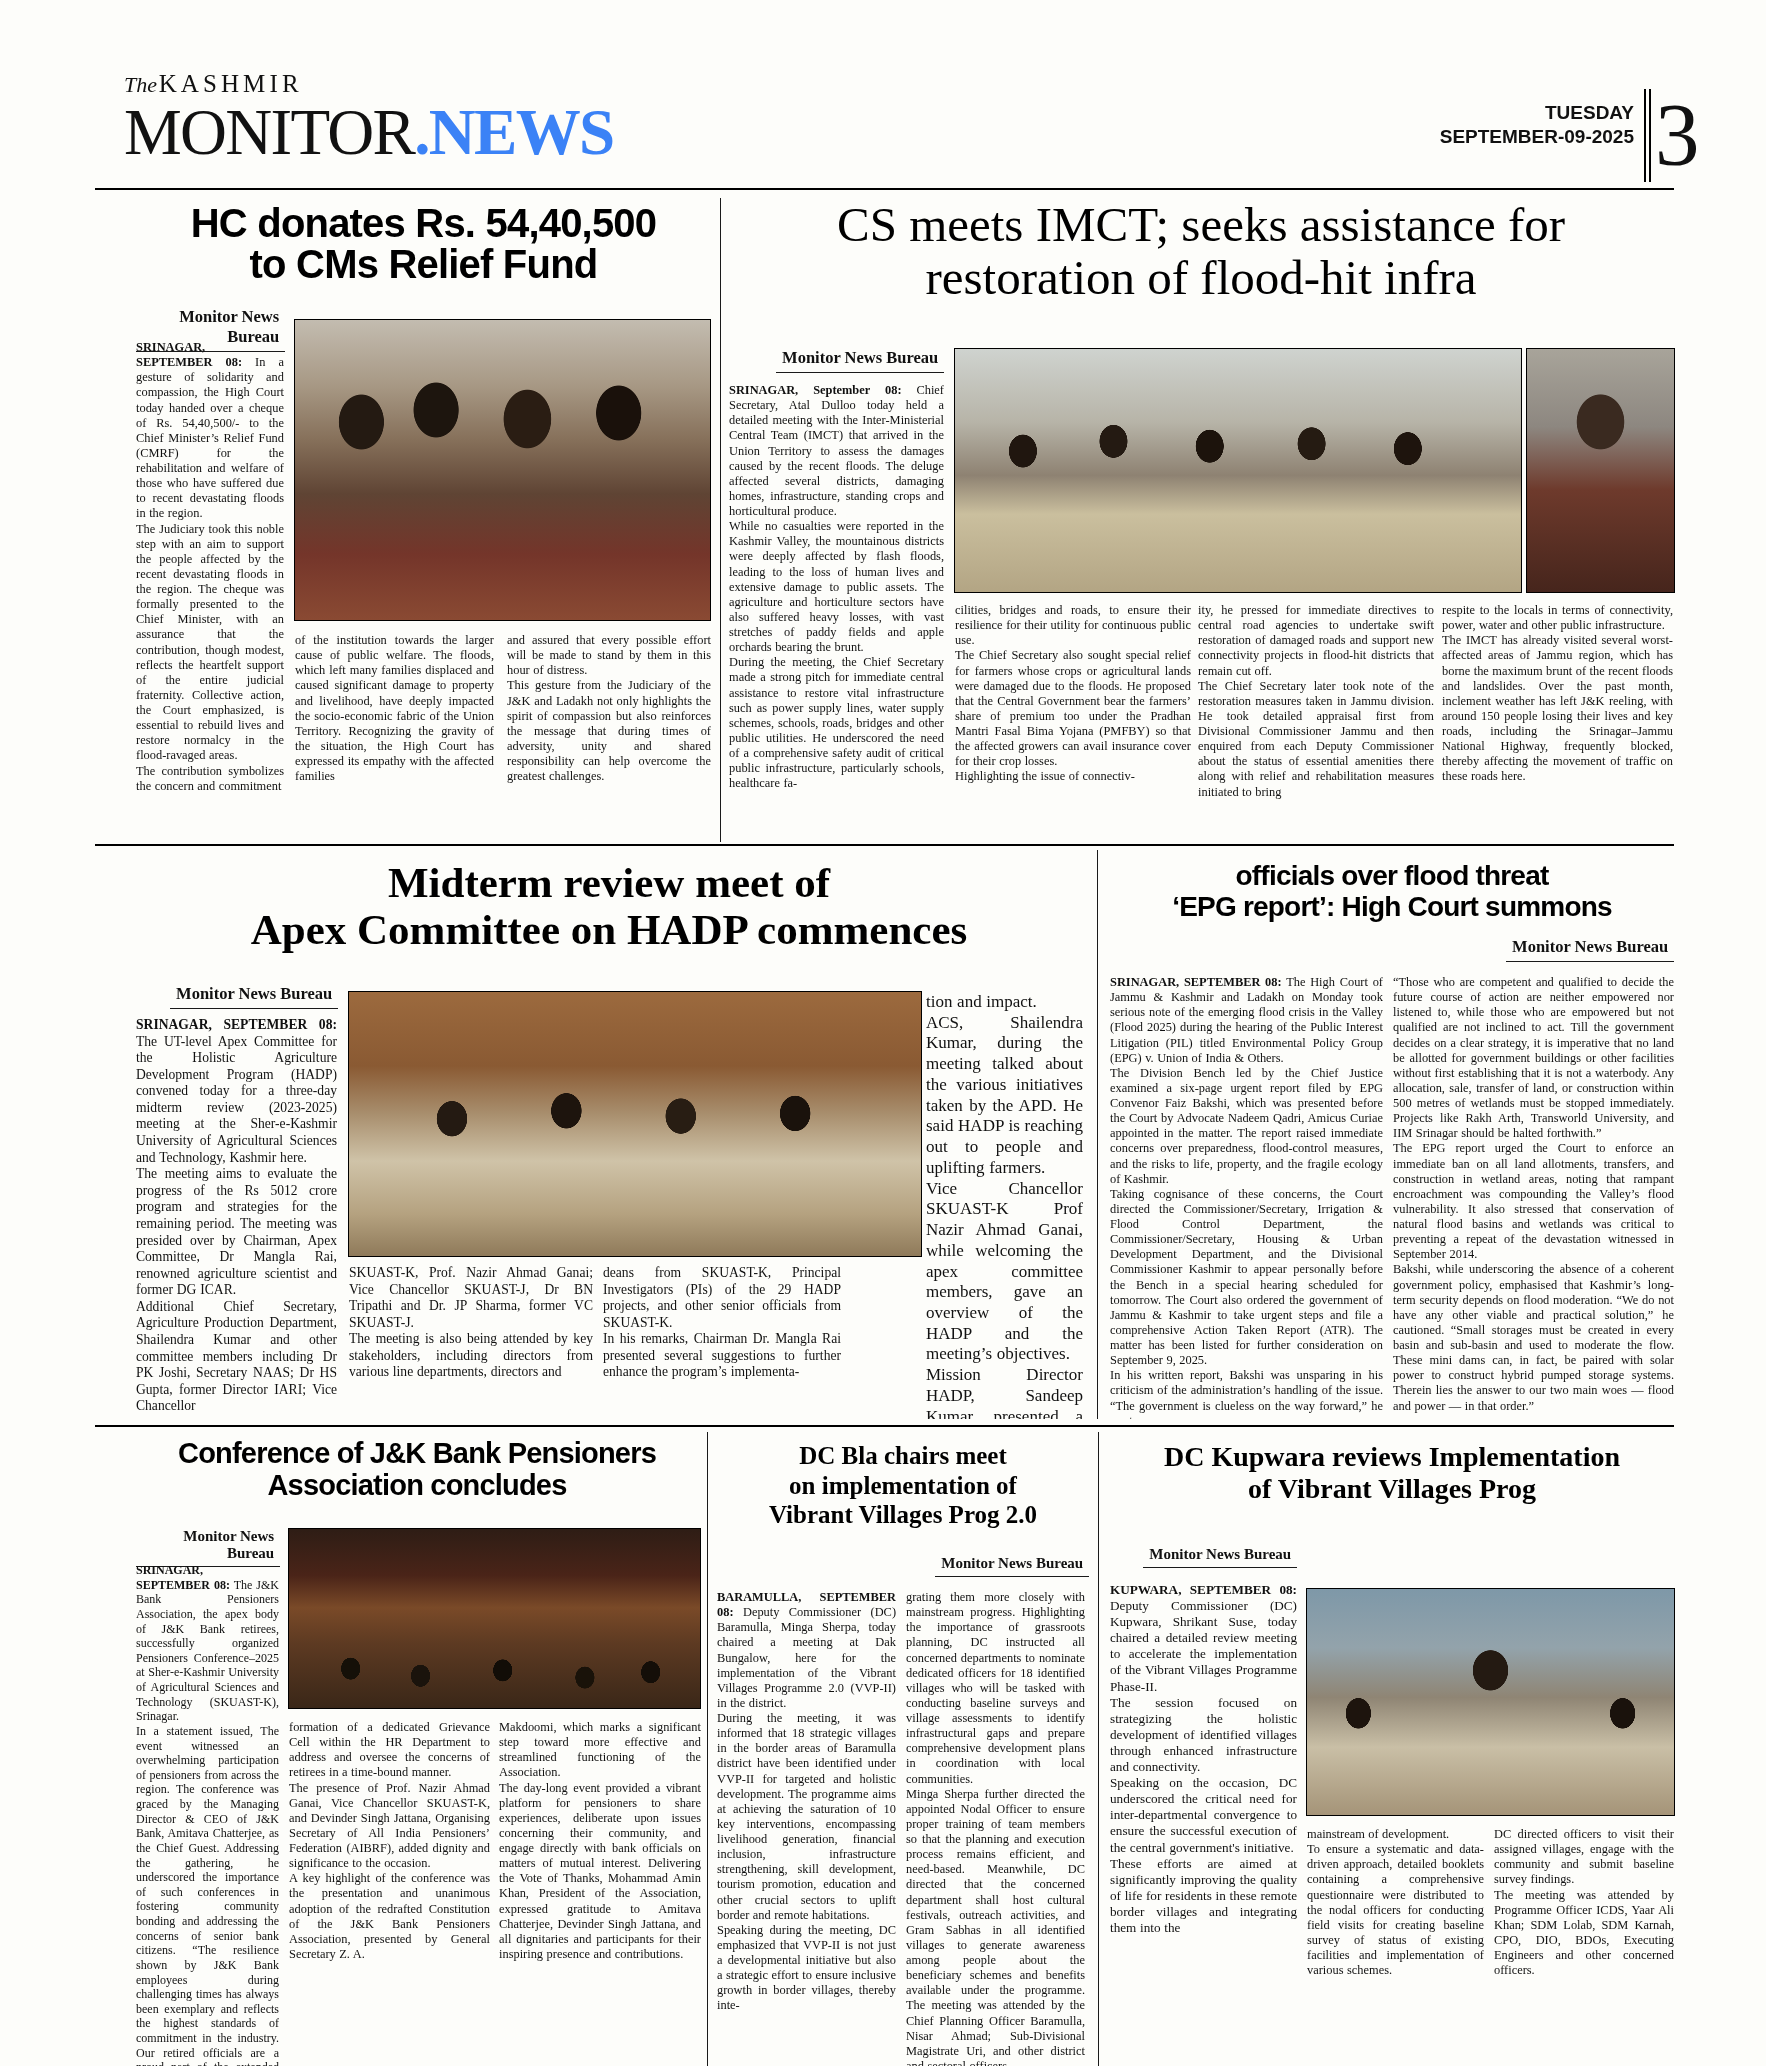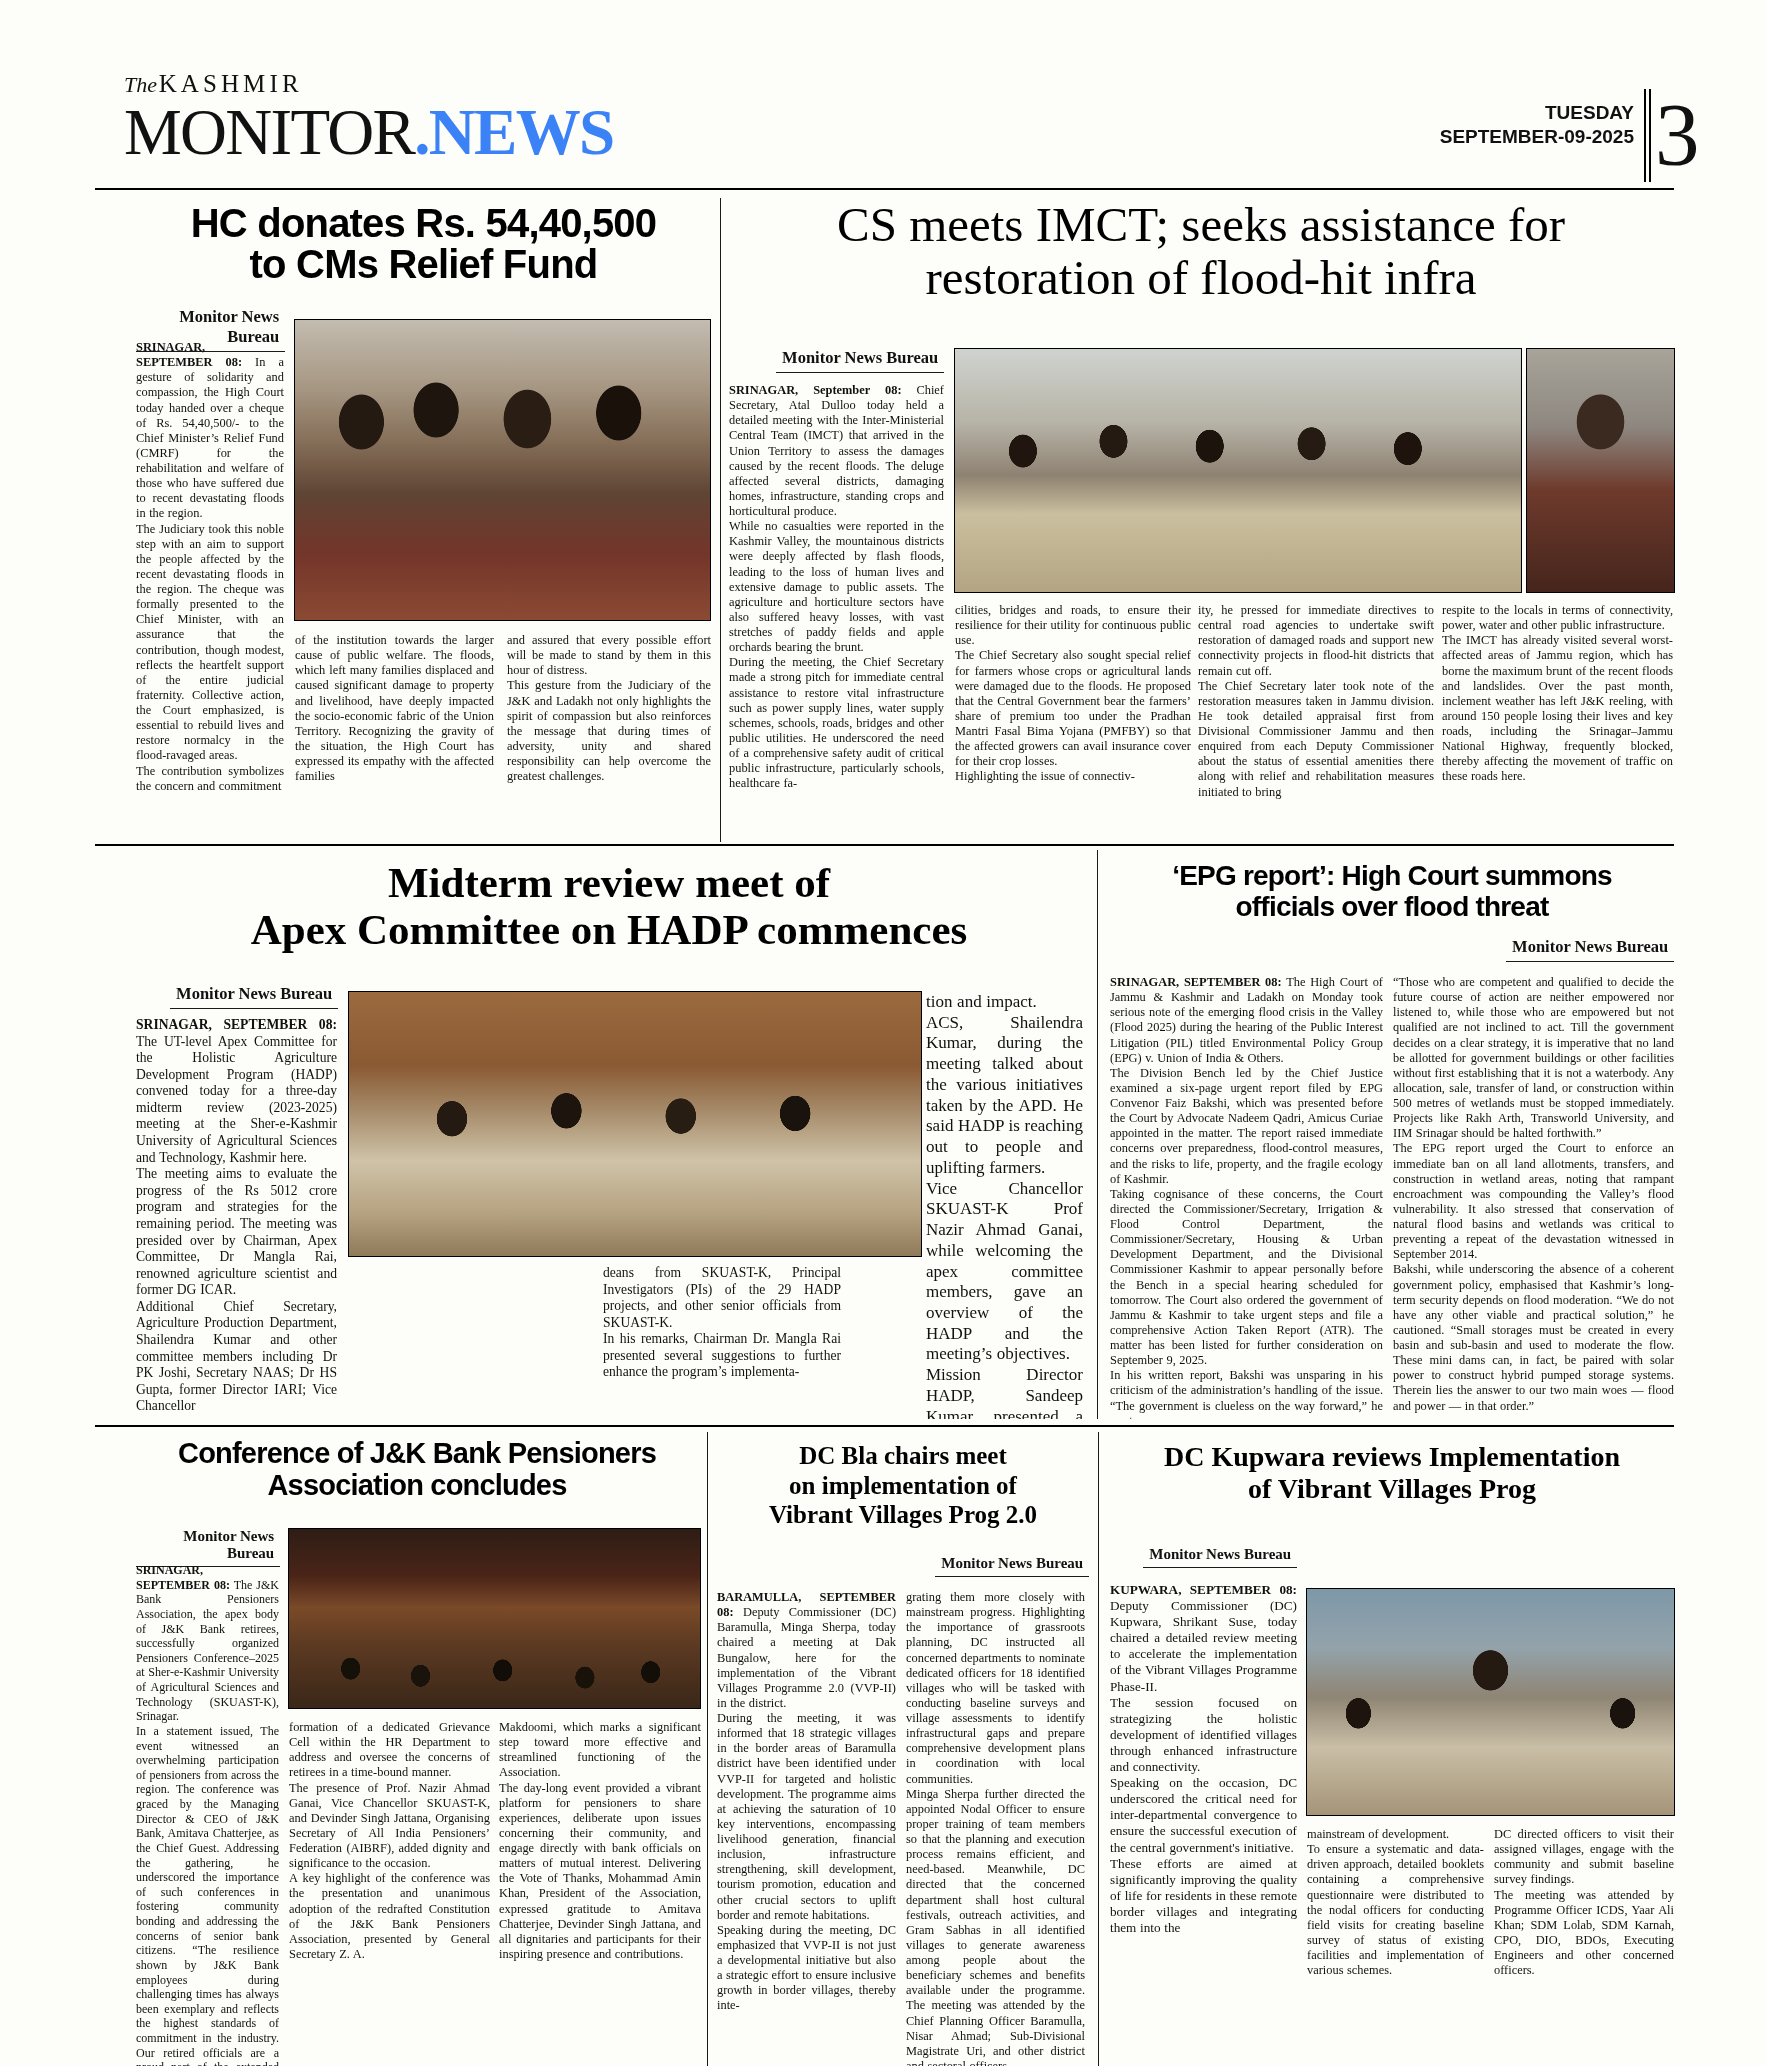--- a/index.html
+++ b/index.html
@@ -81,32 +81,34 @@
 
   <div class="hl hl-serif" style="left:136px;top:859px;width:946px;font-size:43px;line-height:1.1;font-weight:bold;">
     <div>Midterm review meet of</div>
     <div>Apex Committee on HADP commences</div>
   </div>
   <div class="bl" style="left:136px;top:984px;width:202px;"><span class="bl-in">Monitor News Bureau</span></div>
   <div class="bt" style="left:136px;top:1017px;width:201px;height:402px;font-size:13.6px;"><strong class="dl">SRINAGAR, SEPTEMBER 08:</strong> <span>The UT-level Apex Committee for the Holistic Agriculture Development Program (HADP) convened today for a three-day midterm review (2023-2025) meeting at the Sher-e-Kashmir University of Agricultural Sciences and Technology, Kashmir here.
 The meeting aims to evaluate the progress of the Rs 5012 crore program and strategies for the remaining period. The meeting was presided over by Chairman, Apex Committee, Dr Mangla Rai, renowned agriculture scientist and former DG ICAR.
 Additional Chief Secretary, Agriculture Production Department, Shailendra Kumar and other committee members including Dr PK Joshi, Secretary NAAS; Dr HS Gupta, former Director IARI; Vice Chancellor</span></div>
   <div class="photo" style="left:349px;top:992px;width:572px;height:264px;background-image:radial-gradient(25px 29px at 18% 48%,#241a12 60%,transparent 62%),radial-gradient(25px 29px at 38% 45%,#1d140d 60%,transparent 62%),radial-gradient(25px 29px at 58% 47%,#281d13 60%,transparent 62%),radial-gradient(25px 29px at 78% 46%,#1a120c 60%,transparent 62%),linear-gradient(180deg,#9c6a3e 0%,#8a5a33 28%,#a88e6d 46%,#cfc3a8 64%,#b5a280 84%,#8f7a5a 100%);"></div>
+  <div class="bt" style="left:349px;top:1265px;width:244px;height:154px;font-size:13.6px;">SKUAST-K, Prof. Nazir Ahmad Ganai; Vice Chancellor SKUAST-J, Dr BN Tripathi and Dr. JP Sharma, former VC SKUAST-J.
+The meeting is also being attended by key stakeholders, including directors from various line departments, directors and</div>
   <div class="bt" style="left:603px;top:1265px;width:238px;height:154px;font-size:13.6px;">deans from SKUAST-K, Principal Investigators (PIs) of the 29 HADP projects, and other senior officials from SKUAST-K.
 In his remarks, Chairman Dr. Mangla Rai presented several suggestions to further enhance the program’s implementa-</div>
   <div class="bt" style="left:926px;top:992px;width:157px;height:427px;font-size:17px;">tion and impact.
 ACS, Shailendra Kumar, during the meeting talked about the various initiatives taken by the APD. He said HADP is reaching out to people and uplifting farmers.
 Vice Chancellor SKUAST-K Prof Nazir Ahmad Ganai, while welcoming the apex committee members, gave an overview of the HADP and the meeting’s objectives.
 Mission Director HADP, Sandeep Kumar, presented a comprehensive two-year progress report on the program’s initiatives before the committee. The Apex Committee is the governing body of HADP responsible for overseeing the implementation of the program through comprehensive agricultural development strategies aimed at transforming the agricultural sector and improving the socio-economic conditions of farmers.</div>
 
   <div class="vr" style="left:1097px;top:850px;height:569px;"></div>
 
   <div class="hl hl-sans" style="left:1110px;top:860px;width:564px;font-size:28px;line-height:1.12;">
+    <div>officials over flood threat</div>
     <div>‘EPG report’: High Court summons</div>
-    <div>officials over flood threat</div>
   </div>
   <div class="bl" style="left:1110px;top:937px;width:564px;"><span class="bl-in">Monitor News Bureau</span></div>
   <div class="bt" style="left:1110px;top:975px;width:273px;height:444px;font-size:12.4px;"><strong class="dl">SRINAGAR, SEPTEMBER 08:</strong> <span>The High Court of Jammu &amp; Kashmir and Ladakh on Monday took serious note of the emerging flood crisis in the Valley (Flood 2025) during the hearing of the Public Interest Litigation (PIL) titled Environmental Policy Group (EPG) v. Union of India &amp; Others.
 The Division Bench led by the Chief Justice examined a six-page urgent report filed by EPG Convenor Faiz Bakshi, which was presented before the Court by Advocate Nadeem Qadri, Amicus Curiae appointed in the matter. The report raised immediate concerns over preparedness, flood-control measures, and the risks to life, property, and the fragile ecology of Kashmir.
 Taking cognisance of these concerns, the Court directed the Commissioner/Secretary, Irrigation &amp; Flood Control Department, the Commissioner/Secretary, Housing &amp; Urban Development Department, and the Divisional Commissioner Kashmir to appear personally before the Bench in a special hearing scheduled for tomorrow. The Court also ordered the government of Jammu &amp; Kashmir to take urgent steps and file a comprehensive Action Taken Report (ATR). The matter has been listed for further consideration on September 9, 2025.
 In his written report, Bakshi was unsparing in his criticism of the administration’s handling of the issue. “The government is clueless on the way forward,” he wrote.</span></div>
   <div class="bt" style="left:1393px;top:975px;width:281px;height:444px;font-size:12.4px;">“Those who are competent and qualified to decide the future course of action are neither empowered nor listened to, while those who are empowered but not qualified are not inclined to act. Till the government decides on a clear strategy, it is imperative that no land be allotted for government buildings or other facilities without first establishing that it is not a waterbody. Any allocation, sale, transfer of land, or construction within 500 metres of wetlands must be stopped immediately. Projects like Rakh Arth, Transworld University, and IIM Srinagar should be halted forthwith.”
 The EPG report urged the Court to enforce an immediate ban on all land allotments, transfers, and construction in wetland areas, noting that rampant encroachment was compounding the Valley’s flood vulnerability. It also stressed that conservation of natural flood basins and wetlands was critical to preventing a repeat of the devastation witnessed in September 2014.
 Bakshi, while underscoring the absence of a coherent government policy, emphasised that Kashmir’s long-term security depends on flood moderation. “We do not have any other viable and practical solution,” he cautioned. “Small storages must be created in every basin and sub-basin and used to moderate the flow. These mini dams can, in fact, be paired with solar power to construct hybrid pumped storage systems. Therein lies the answer to our two main woes — flood and power — in that order.”</div>
 

